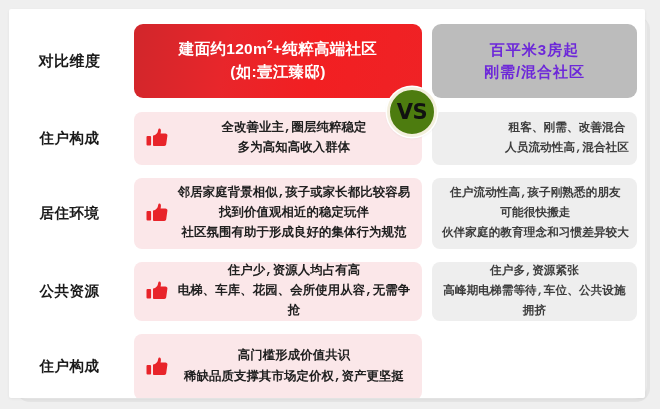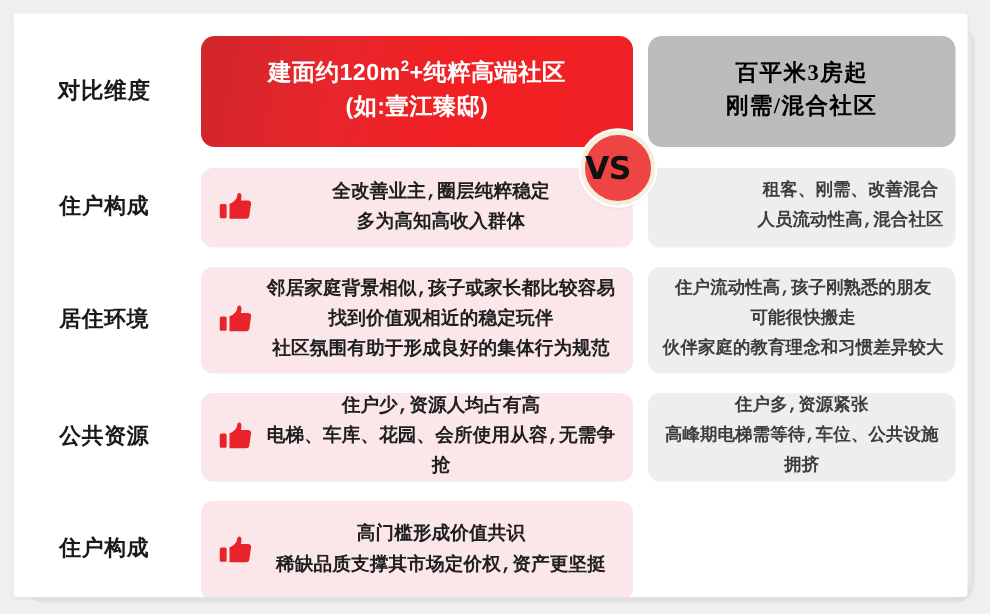--- a/index.html
+++ b/index.html
@@ -83,22 +83,21 @@
     justify-content: center;
     text-align: center;
   }
   .pill-red {
     background: linear-gradient(100deg, #d1262b 0%, #e8262b 32%, #f21f22 62%, #ef2225 100%);
     color: #ffffff;
     padding: 0 6px;
   }
   .pill-gray {
     background: #bcbcbc;
-    color: #000000;
-    font-family: Liberation Serif, serif;
+    color: #6d28d9;
   }
   .pill-line {
     font-size: 15.5px;
     font-weight: bold;
     line-height: 1.45;
     letter-spacing: 0.3px;
     white-space: nowrap;
   }
   .pill-gray .pill-line {
     font-weight: bold;
@@ -160,26 +159,26 @@
   }
 
   
   .vs-badge {
     position: absolute;
     left: 378px;
     top: 78px;
     width: 50px;
     height: 50px;
     border-radius: 50%;
-    background: #ef4444;
+    background: #4d7c0f;
     border: 3px solid #f3efdd;
     box-shadow: 0 0 0 1.5px #ffffff, 0 1px 3px rgba(0,0,0,0.12);
     display: flex;
     align-items: center;
-    justify-content: flex-start;
+    justify-content: center;
     z-index: 20;
   }
   .vs-text {
     font-size: 21px;
     font-weight: bold;
     color: #111111;
     letter-spacing: -0.5px;
     font-family: "DejaVu Sans", "Liberation Sans", sans-serif;
   }
 </style>

